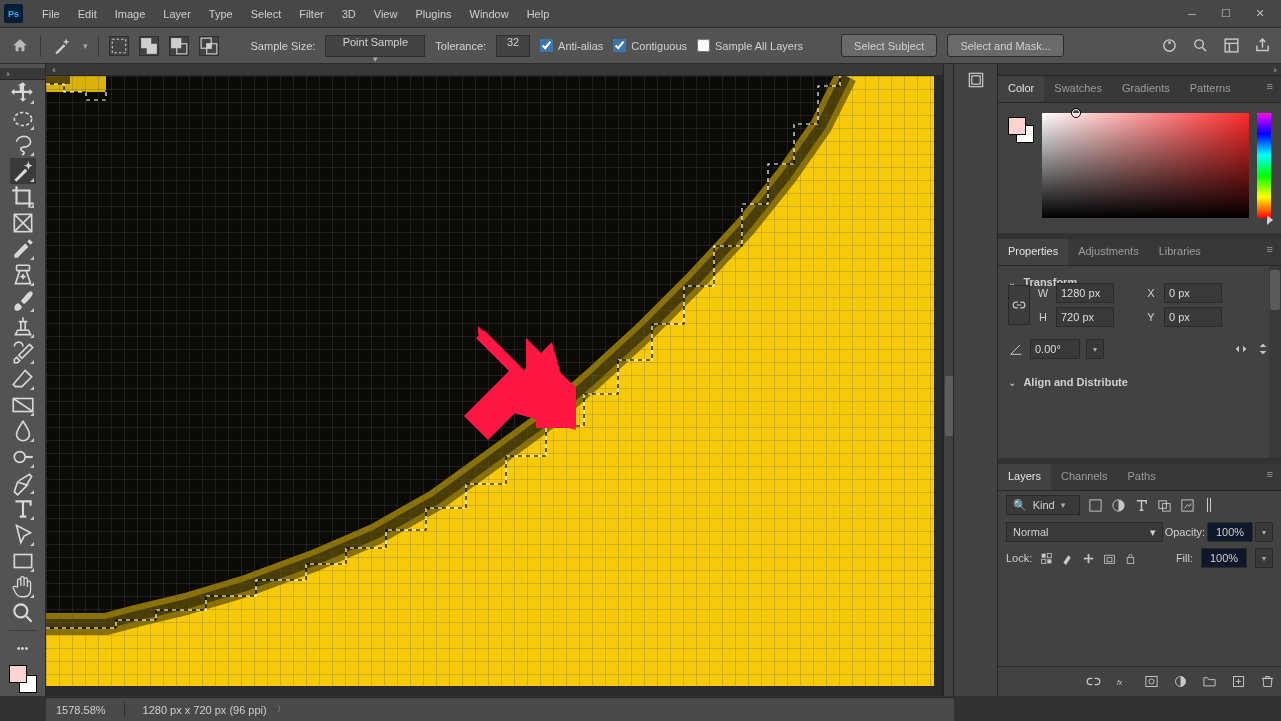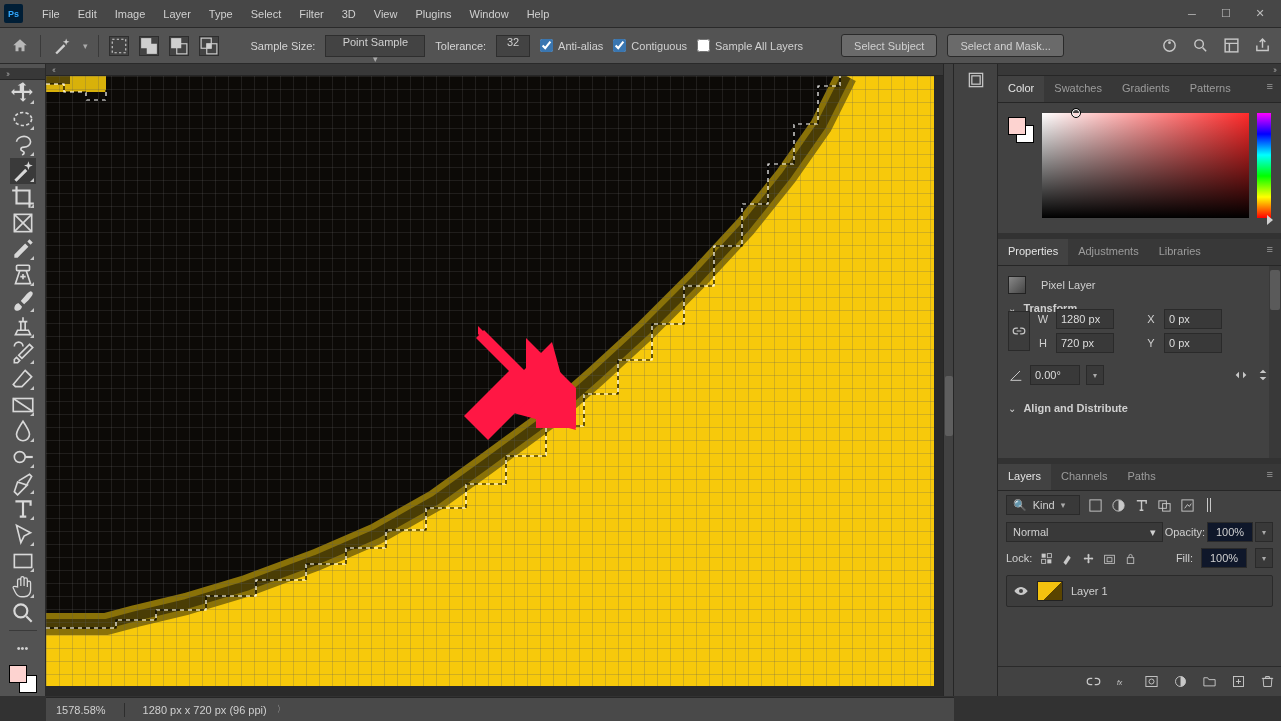--- a/index.html
+++ b/index.html
@@ -442,21 +442,20 @@
     <div class="divider"></div>
 
     <div class="p-tabs">
       <div class="p-tab active">Properties</div>
       <div class="p-tab">Adjustments</div>
       <div class="p-tab">Libraries</div>
       <div class="p-menu">≡</div>
     </div>
     <div class="props-block">
       <div class="prop-body">
-        <div class="prop-row"><div class="pixlayer-ic"></div>&nbsp;<span>Pixel Layer</span></div>
         <div class="section-head">
             <span style="font-size:10px;">⌄</span>
             <b>Transform</b>
           </div>
         <div class="prop-row">
           <div class="link-ic">
               <svg viewBox="0 0 24 24" width="14" height="14" fill="#c8c8c8">
                 <path d="M10 7H7a5 5 0 000 10h3M14 7h3a5 5 0 010 10h-3M8 12h8" fill="none" stroke="#c8c8c8" stroke-width="2"></path>
               </svg>
             </div>
@@ -570,27 +569,20 @@
             </svg>
           <svg viewBox="0 0 16 16">
               <rect x="4" y="7" width="8" height="7" fill="none" stroke="#c8c8c8"></rect>
               <path d="M6 7V5a2 2 0 114 0v2" fill="none" stroke="#c8c8c8"></path>
             </svg>
           <div style="flex:1;"></div>
           <span class="small-label">Fill:</span>
           <div class="pct">100%</div>
             <div class="caret-box">▾</div>
         </div>
-        <div class="layer-row">
-          <svg class="eye" viewBox="0 0 24 16">
-              <path d="M12 2C6 2 2 8 2 8s4 6 10 6 10-6 10-6-4-6-10-6zm0 9a3 3 0 110-6 3 3 0 010 6z"></path>
-            </svg>
-          <div class="lthumb"></div>
-          <span>Layer 1</span>
-        </div>
       </div>
       <div class="layer-footer">
         <svg viewBox="0 0 24 24">
             <path d="M10 7H7a5 5 0 000 10h3M14 7h3a5 5 0 010 10h-3" fill="none" stroke="#c8c8c8" stroke-width="2"></path>
           </svg>
         <svg viewBox="0 0 24 24">
             <text x="3" y="17" font-size="12" fill="#c8c8c8" font-style="italic">fx</text>
           </svg>
         <svg viewBox="0 0 24 24">
             <rect x="3" y="4" width="18" height="16" fill="none" stroke="#c8c8c8" stroke-width="1.5"></rect>

